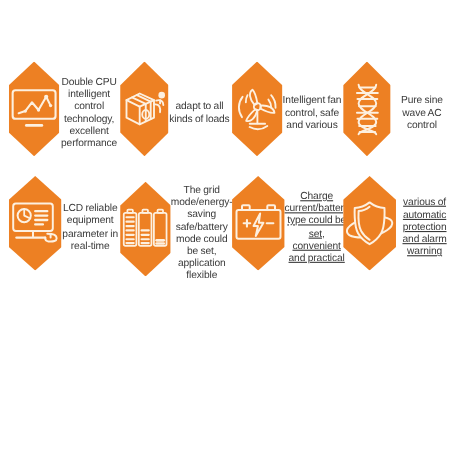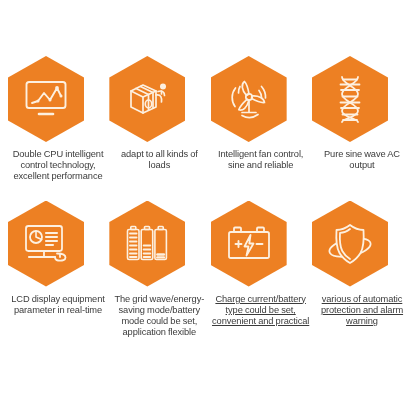--- a/index.html
+++ b/index.html
@@ -29,21 +29,22 @@
     align-items: flex-start;
     justify-content: space-between;
   }
   .feature-row.row-2 {
     margin-top: 18px;
   }
 
   .feature-cell {
     width: 100px;
     display: flex;
-    flex-direction: column;
+    flex-direction: row;
+    align-items: center;
   }
 
   .hex {
     width: 76px;
     height: 86px;
     position: relative;
     display: flex;
     align-items: center;
     justify-content: center;
     -webkit-clip-path: polygon(50% 0%, 100% 25%, 100% 75%, 50% 100%, 0% 75%, 0% 25%);
@@ -120,41 +121,41 @@
             <line x1="23" y1="23.2" x2="23" y2="35"></line>
             <line x1="16" y1="35.5" x2="30" y2="35.5"></line>
             <path d="M9.5 11 A15.5 15.5 0 0 0 9 29.5"></path>
             <path d="M14 9.5 A12 12 0 0 0 12.5 16"></path>
             <path d="M35.5 9.5 A16 16 0 0 1 39.5 21"></path>
             <path d="M33 13.5 A11.5 11.5 0 0 1 35.5 20.5"></path>
             <path d="M16 38.5 A15 15 0 0 0 32 37.5"></path>
           </svg>
         </span>
       </div>
-      <div class="caption" style="color: rgb(59, 59, 59);">Intelligent fan control, sine and reliable</div>
+      <div class="caption" style="color: rgb(59, 59, 59);">Intelligent fan control, safe and various</div>
     </div>
 
     <div class="feature-cell">
       <div class="hex" style="background:#ed8023;">
         <span>
           <svg width="34" height="50" viewBox="0 0 34 50" fill="none" stroke="#fdf0e0" stroke-width="1.8" stroke-linecap="round" stroke-linejoin="round">
             <path d="M9 3 C9 10, 25 13, 25 20 C25 27, 9 30, 9 37 C9 43, 25 45, 25 48"></path>
             <path d="M25 3 C25 10, 9 13, 9 20 C9 27, 25 30, 25 37 C25 43, 9 45, 9 48"></path>
             <line x1="10" y1="5.5" x2="24" y2="5.5"></line>
             <line x1="7.5" y1="10.5" x2="26.5" y2="10.5"></line>
             <line x1="8" y1="16" x2="26" y2="16"></line>
             <line x1="9.5" y1="22.5" x2="24.5" y2="22.5"></line>
             <line x1="7.5" y1="28.5" x2="26.5" y2="28.5"></line>
             <line x1="8" y1="34" x2="26" y2="34"></line>
             <line x1="9.5" y1="40.5" x2="24.5" y2="40.5"></line>
             <line x1="10" y1="46" x2="24" y2="46"></line>
           </svg>
         </span>
       </div>
-      <div class="caption" style="color: rgb(59, 59, 59);">Pure sine wave AC output</div>
+      <div class="caption" style="color: rgb(59, 59, 59);">Pure sine wave AC control</div>
     </div>
 
   </div>
 
   <div class="feature-row row-2">
 
     <div class="feature-cell">
       <div class="hex" style="background:#ed8023;">
         <span>
           <svg width="48" height="42" viewBox="0 0 48 42" fill="none" stroke="#fdf0e0" stroke-width="1.8" stroke-linecap="round" stroke-linejoin="round">
@@ -165,21 +166,21 @@
             <line x1="24" y1="14" x2="35" y2="14" stroke-width="2.1"></line>
             <line x1="24" y1="18" x2="35" y2="18" stroke-width="2.1"></line>
             <line x1="24" y1="22" x2="31" y2="22" stroke-width="2.1"></line>
             <line x1="22" y1="28" x2="22" y2="33"></line>
             <line x1="7" y1="34" x2="33" y2="34" stroke-width="2.2"></line>
             <path d="M35 30.5 C40.5 30.5, 43.5 32, 43.5 34.5 C43.5 37, 40.5 38, 36 37.5 C33.5 37.2, 33 35, 33 34"></path>
             <line x1="38" y1="30.7" x2="38" y2="34"></line>
           </svg>
         </span>
       </div>
-      <div class="caption" style="color: rgb(59, 59, 59);">LCD display equipment parameter in real-time</div>
+      <div class="caption" style="color: rgb(59, 59, 59);">LCD reliable equipment parameter in real-time</div>
     </div>
 
     <div class="feature-cell">
       <div class="hex" style="background:#ed8023;">
         <span>
           <svg width="46" height="42" viewBox="0 0 46 42" fill="none" stroke="#fdf0e0" stroke-width="1.6" stroke-linecap="round" stroke-linejoin="round">
 
             <rect x="3.5" y="6.5" width="11.5" height="30" rx="1.6"></rect>
             <rect x="6.8" y="3.5" width="5" height="3" rx="0.8"></rect>
             <line x1="6" y1="10.5" x2="12.5" y2="10.5" stroke-width="2"></line>
@@ -197,21 +198,21 @@
             <line x1="19.7" y1="30.5" x2="26.2" y2="30.5" stroke-width="2"></line>
             <line x1="19.7" y1="34" x2="26.2" y2="34" stroke-width="2"></line>
 
             <rect x="30.9" y="6.5" width="11.5" height="30" rx="1.6"></rect>
             <rect x="34.2" y="3.5" width="5" height="3" rx="0.8"></rect>
             <line x1="33.4" y1="31.5" x2="39.9" y2="31.5" stroke-width="2.4"></line>
             <line x1="33.4" y1="34.4" x2="39.9" y2="34.4" stroke-width="2.4"></line>
           </svg>
         </span>
       </div>
-      <div class="caption" style="color: rgb(59, 59, 59);">The grid wave/energy-saving mode/battery mode could be set, application flexible</div>
+      <div class="caption" style="color: rgb(59, 59, 59);">The grid mode/energy-saving safe/battery mode could be set, application flexible</div>
     </div>
 
     <div class="feature-cell">
       <div class="hex" style="background:#ed8023;">
         <span>
           <svg width="48" height="38" viewBox="0 0 48 38" fill="none" stroke="#fdf0e0" stroke-width="1.8" stroke-linecap="round" stroke-linejoin="round">
             <rect x="4" y="7" width="40" height="26" rx="1.8"></rect>
             <rect x="9" y="2.5" width="7" height="4.5" rx="1"></rect>
             <rect x="32" y="2.5" width="7" height="4.5" rx="1"></rect>
 

